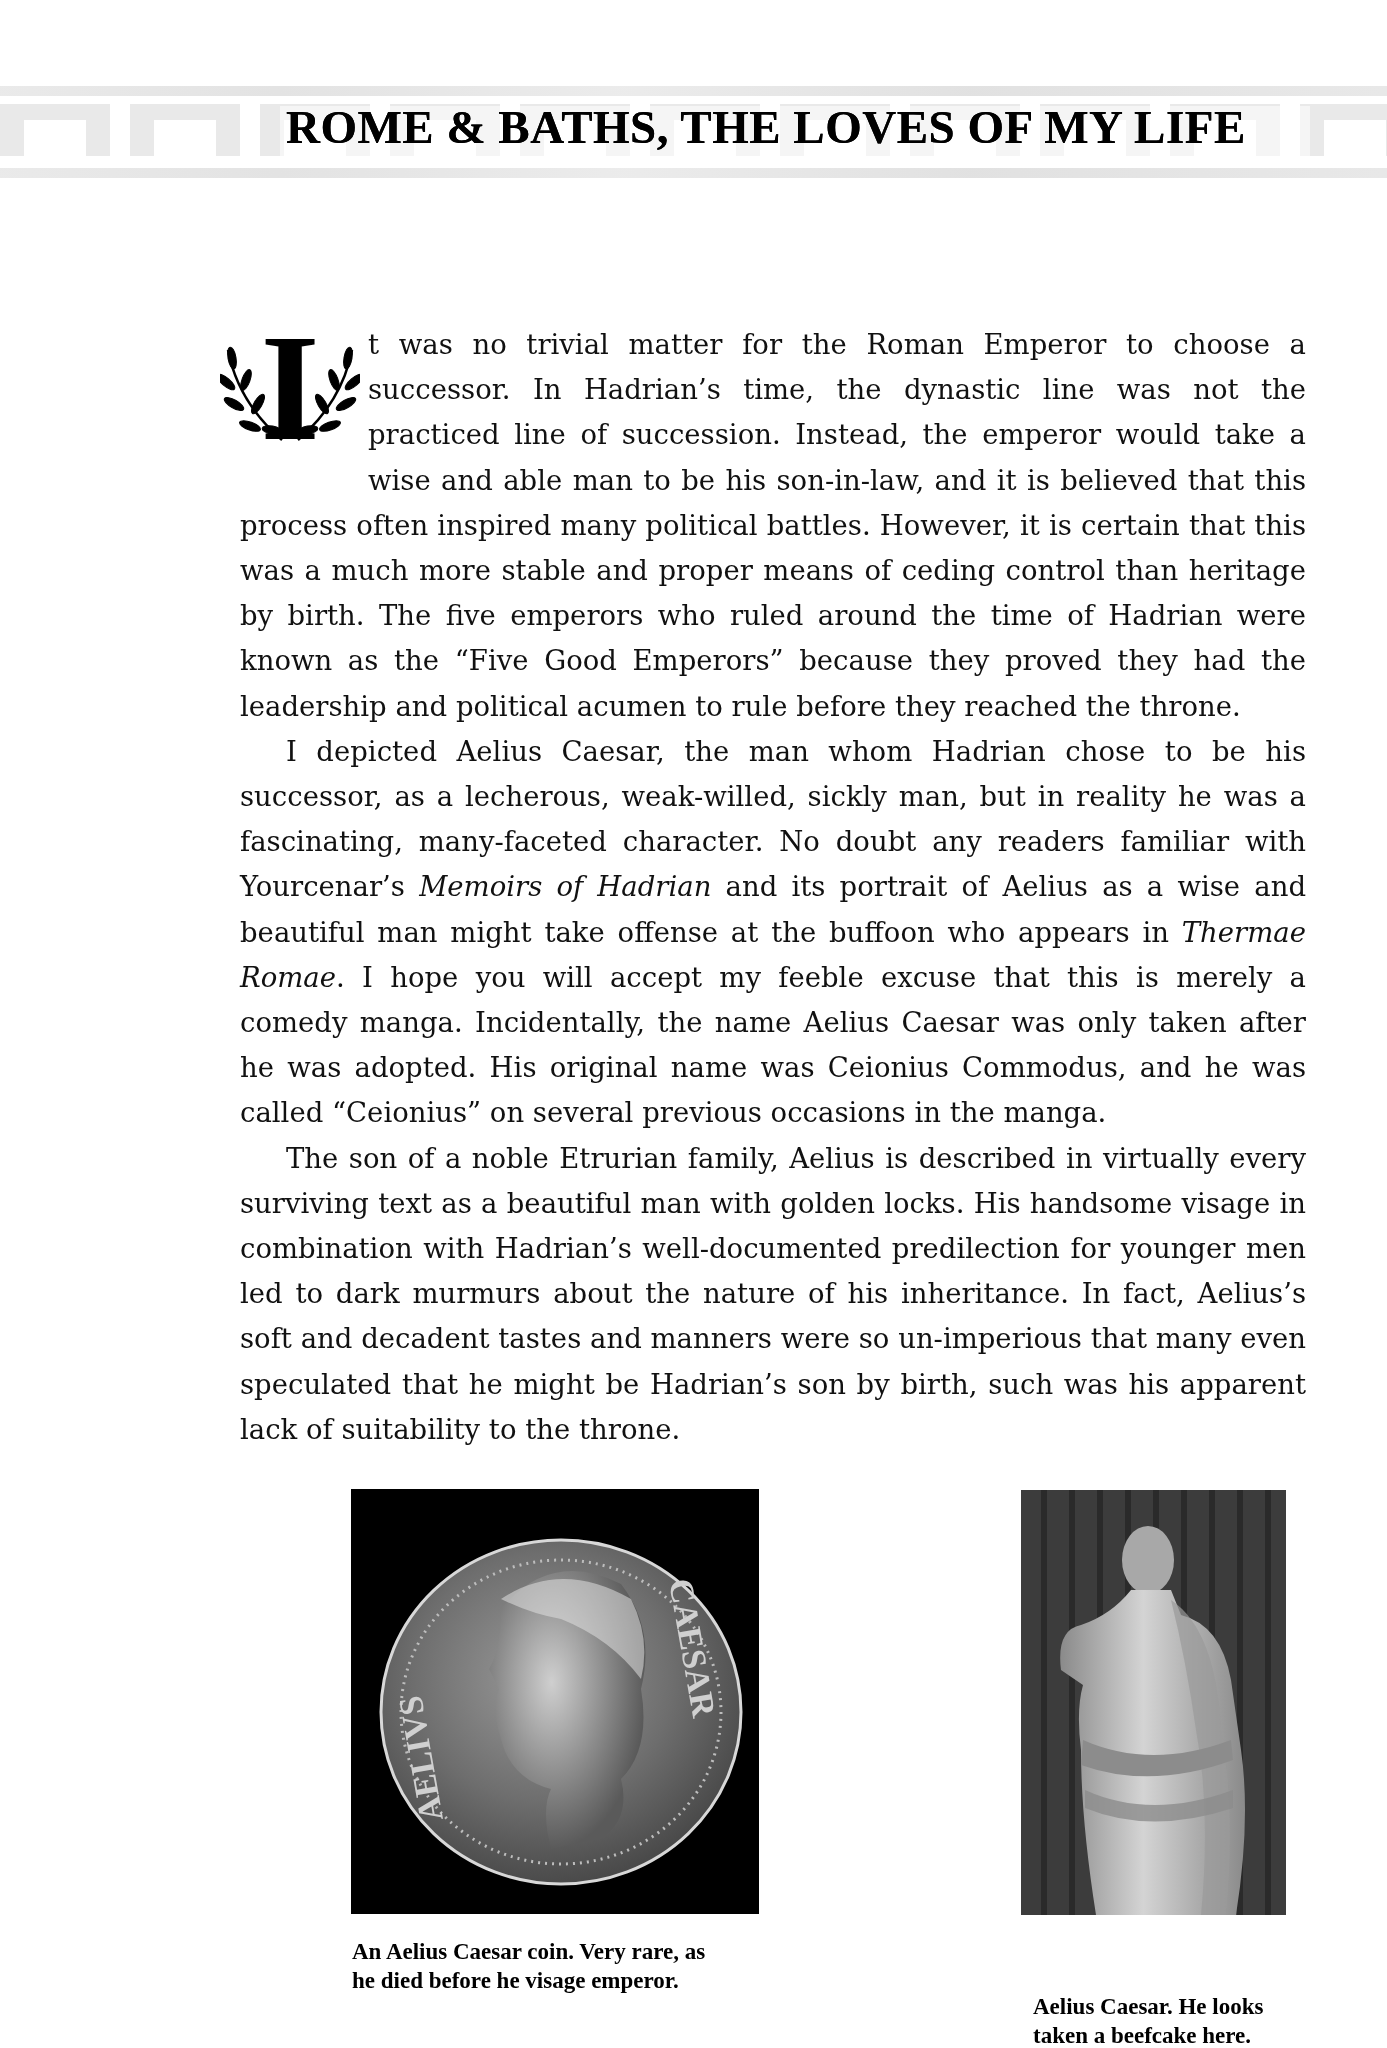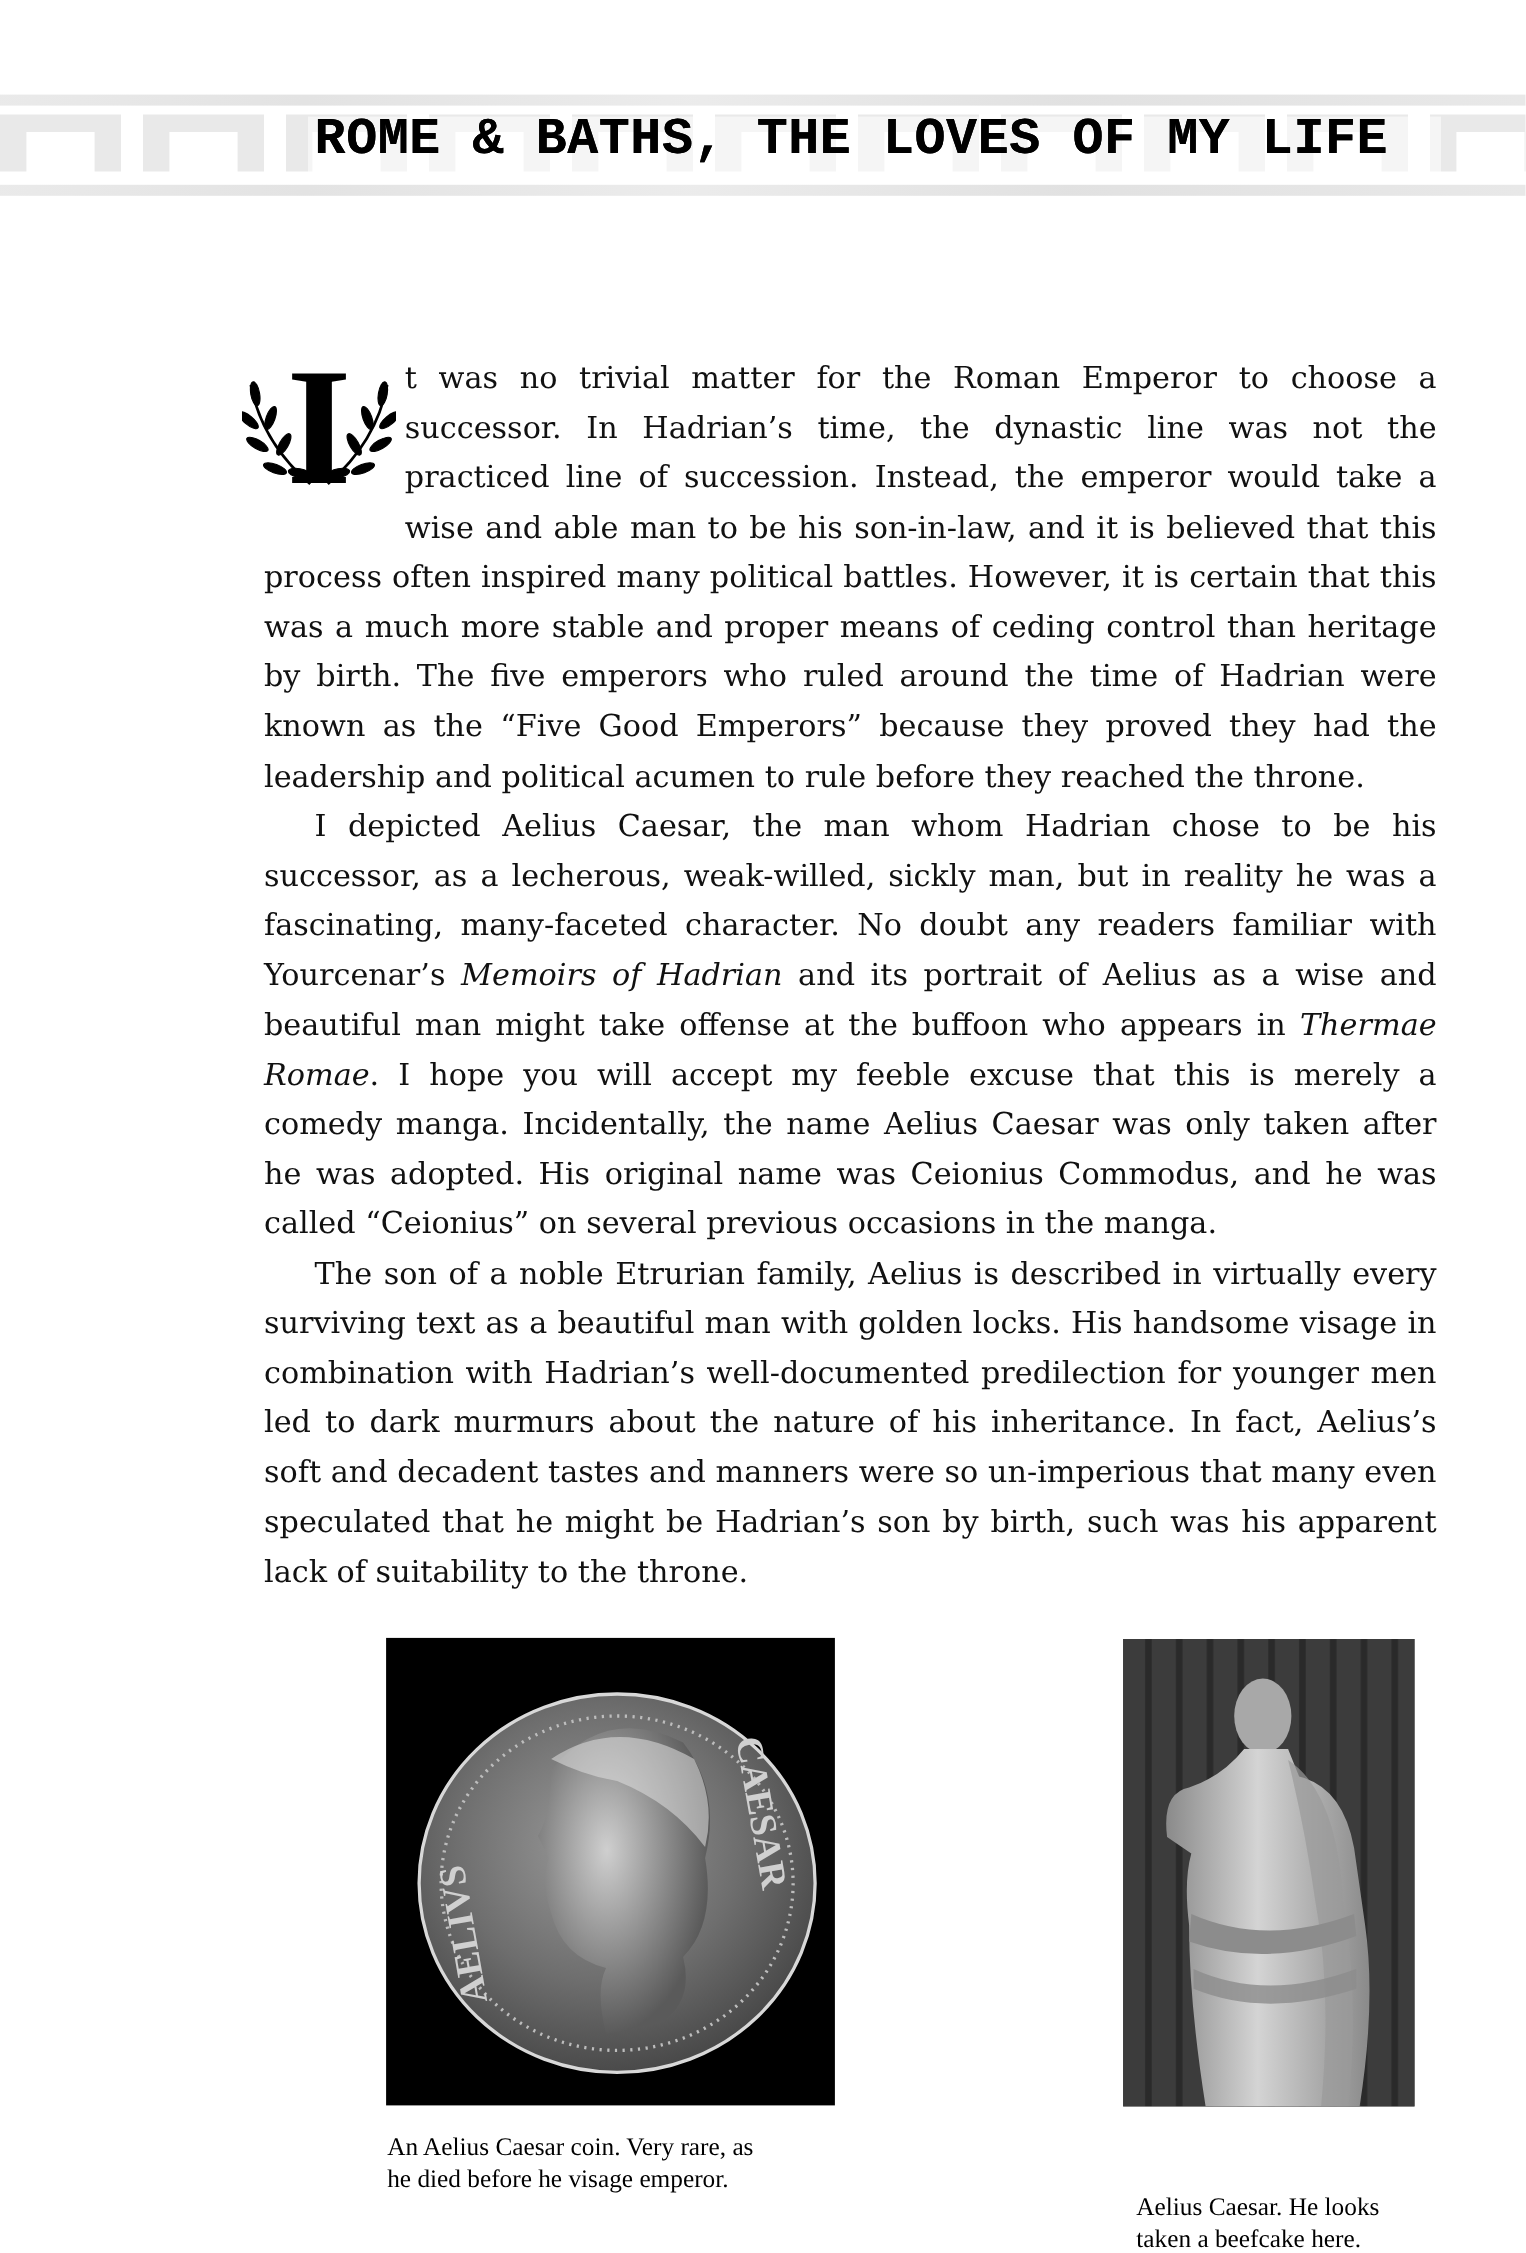--- a/index.html
+++ b/index.html
@@ -13,21 +13,21 @@
       position: absolute; left: 0; width: 1387px; height: 10px;
       background: linear-gradient(90deg, #e6e6e6, #dedede 20%, #e8e8e8 45%, #dcdcdc 70%, #e4e4e4);
       opacity: 0.85;
     }
     .band-top { top: 0; }
     .band-bottom { top: 82px; }
     .key-pattern { position: absolute; left: 0; top: 10px; width: 1387px; height: 72px; }
 
     .page-title {
       position: absolute; left: 286px; top: 104px;
-      margin: 0; font-family: Liberation Mono, monospace; font-weight: bold;
+      margin: 0; font-family: Liberation Serif, serif; font-weight: bold;
       font-size: 47px; letter-spacing: 0.5px; color: #000;
       white-space: nowrap; line-height: 1;
       text-shadow: 0 0 0 #000;
     }
 
     .body-text {
       position: absolute; left: 240px; top: 322px; width: 1066px;
       font-family: "DejaVu Serif", serif; font-size: 27.5px; line-height: 45.2px;
       color: #111; text-align: justify;
     }
@@ -46,21 +46,21 @@
 
     .figure-coin {
       position: absolute; left: 351px; top: 1489px; width: 408px; height: 425px;
       background: #000;
     }
     .figure-statue {
       position: absolute; left: 1021px; top: 1490px; width: 265px; height: 425px;
       background: #3a3a3a;
     }
     .caption {
-      position: absolute; font-family: "Liberation Serif", serif; font-weight: normal;
+      position: absolute; font-family: "Liberation Serif", serif; font-weight: bold;
       font-size: 23px; line-height: 29px; color: #000;
     }
     .caption-coin { left: 352px; top: 1937px; width: 420px; }
     .caption-statue { left: 1021px; top: 1992px; width: 300px; margin-left: 12px; }
   </style>
 </head>
 <body>
 
 <div class="header-band">
   <div class="band-stripe band-top"></div>

